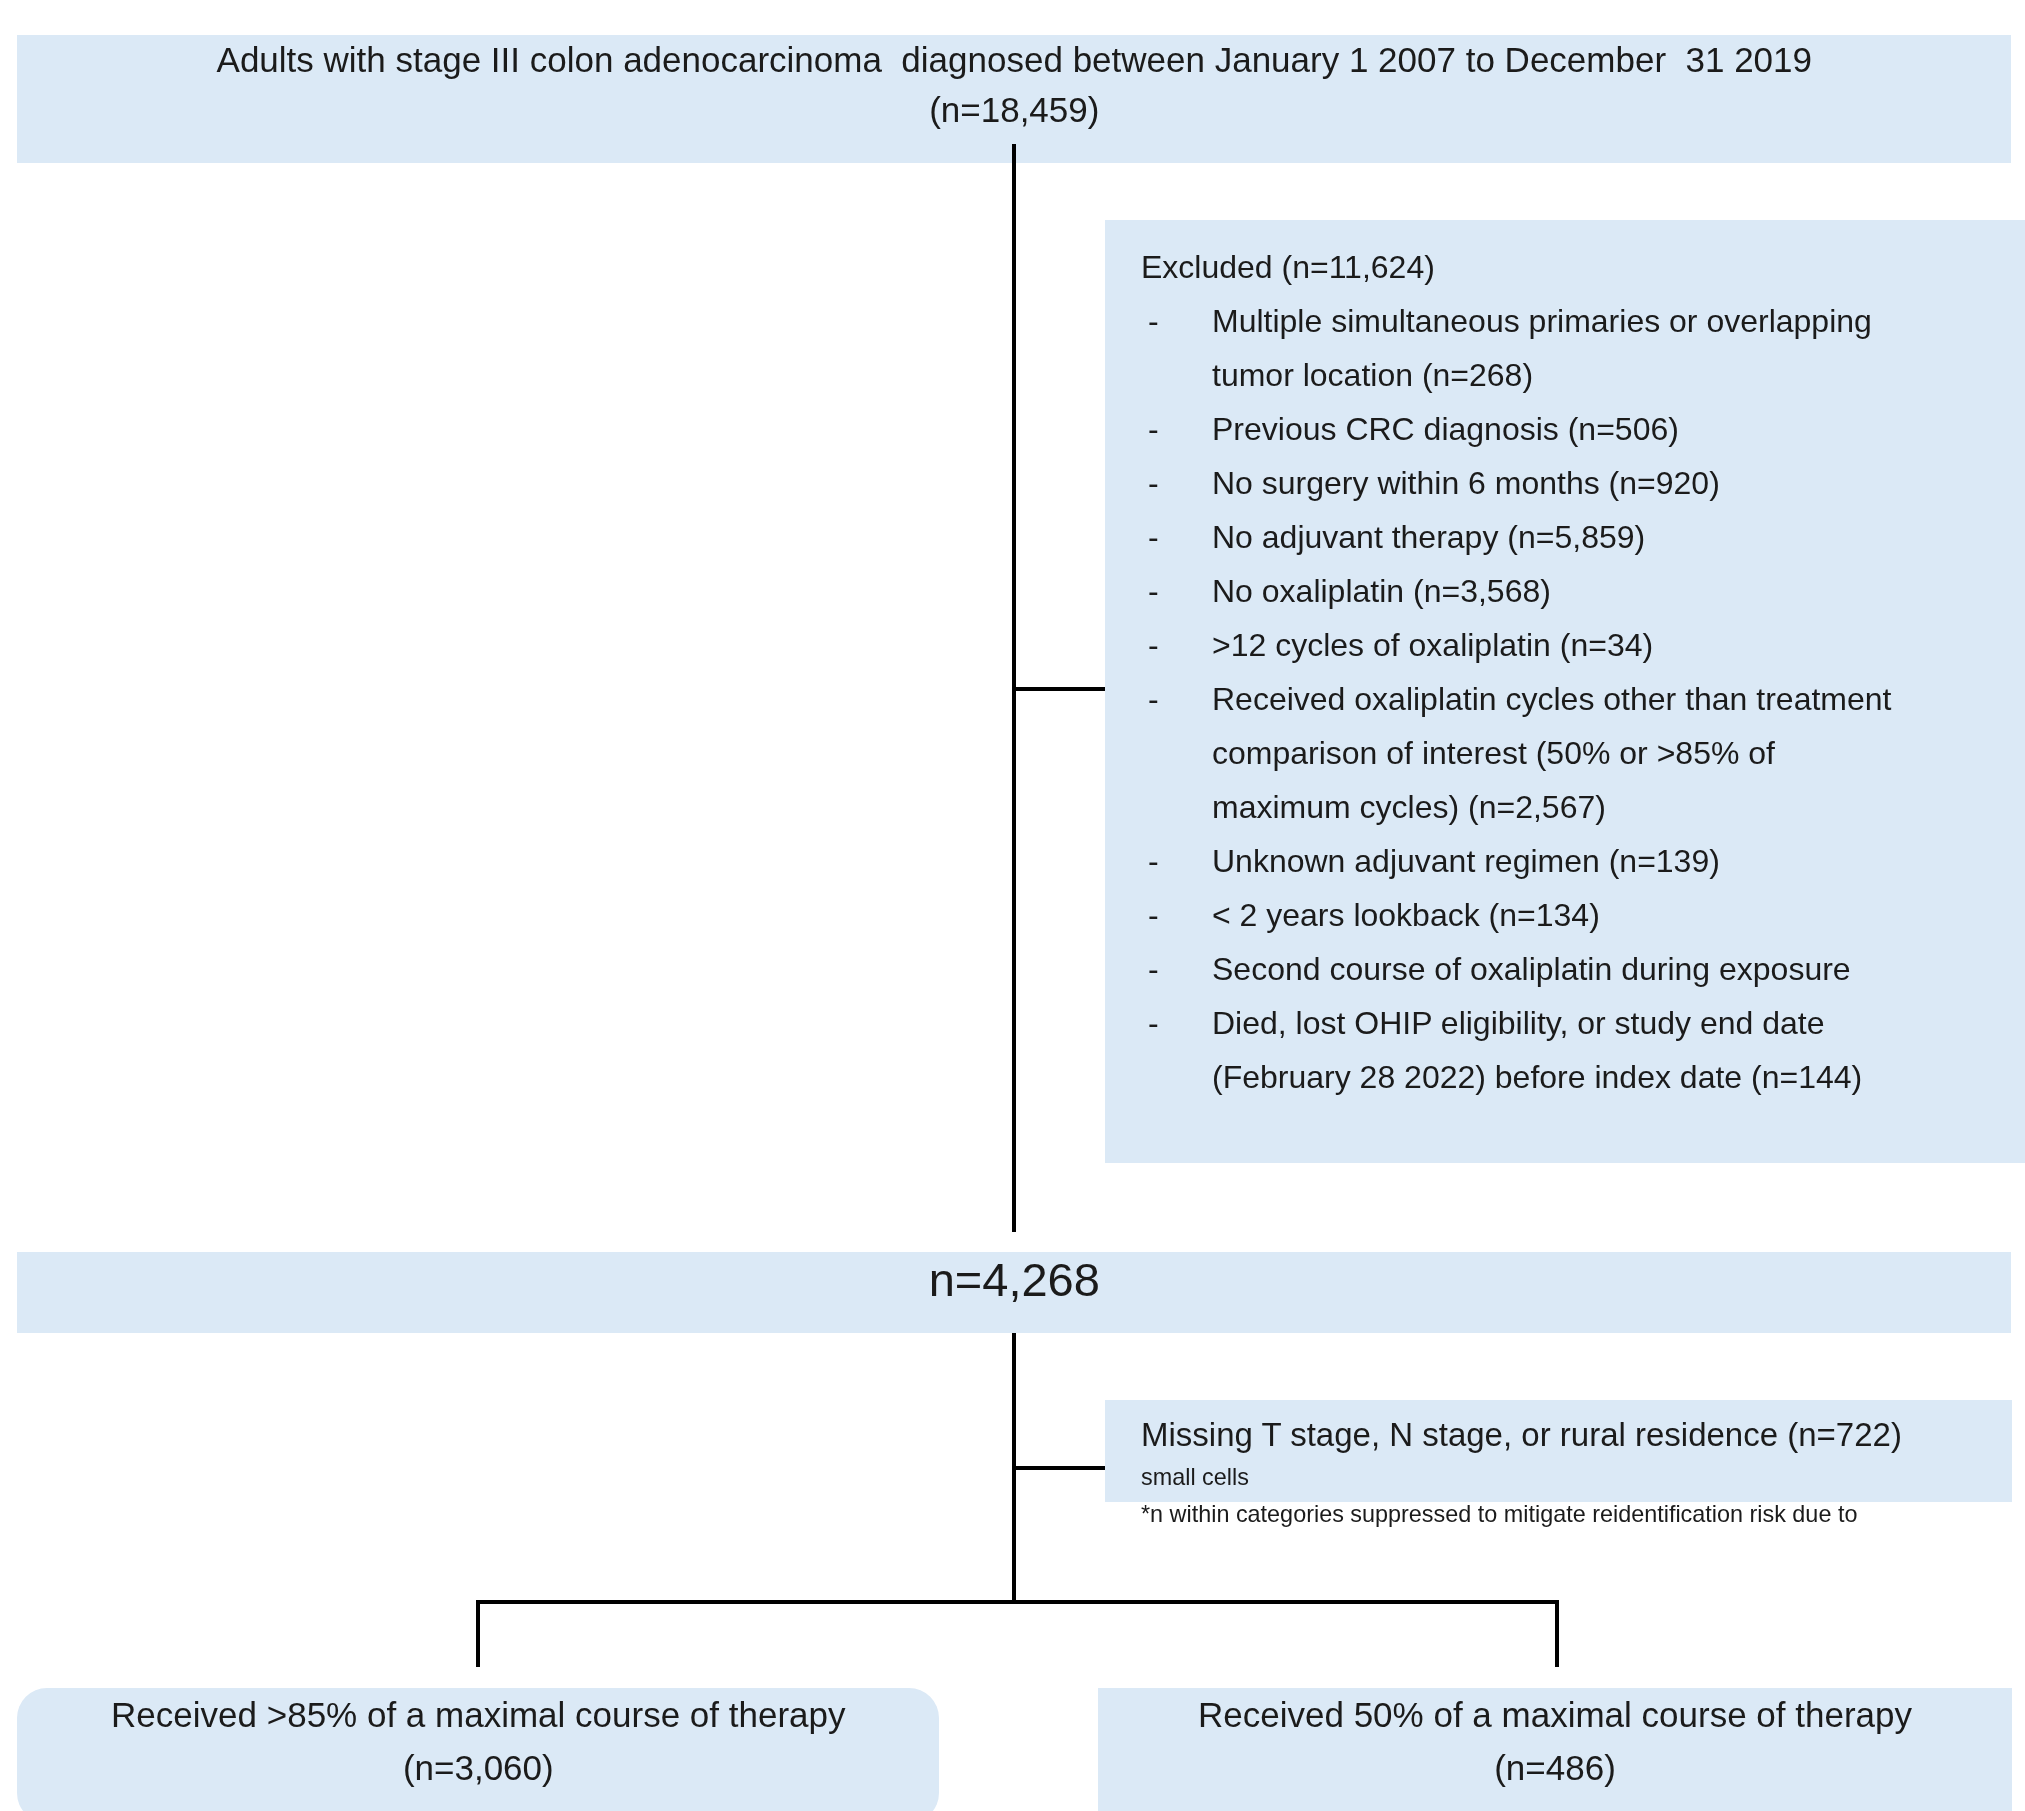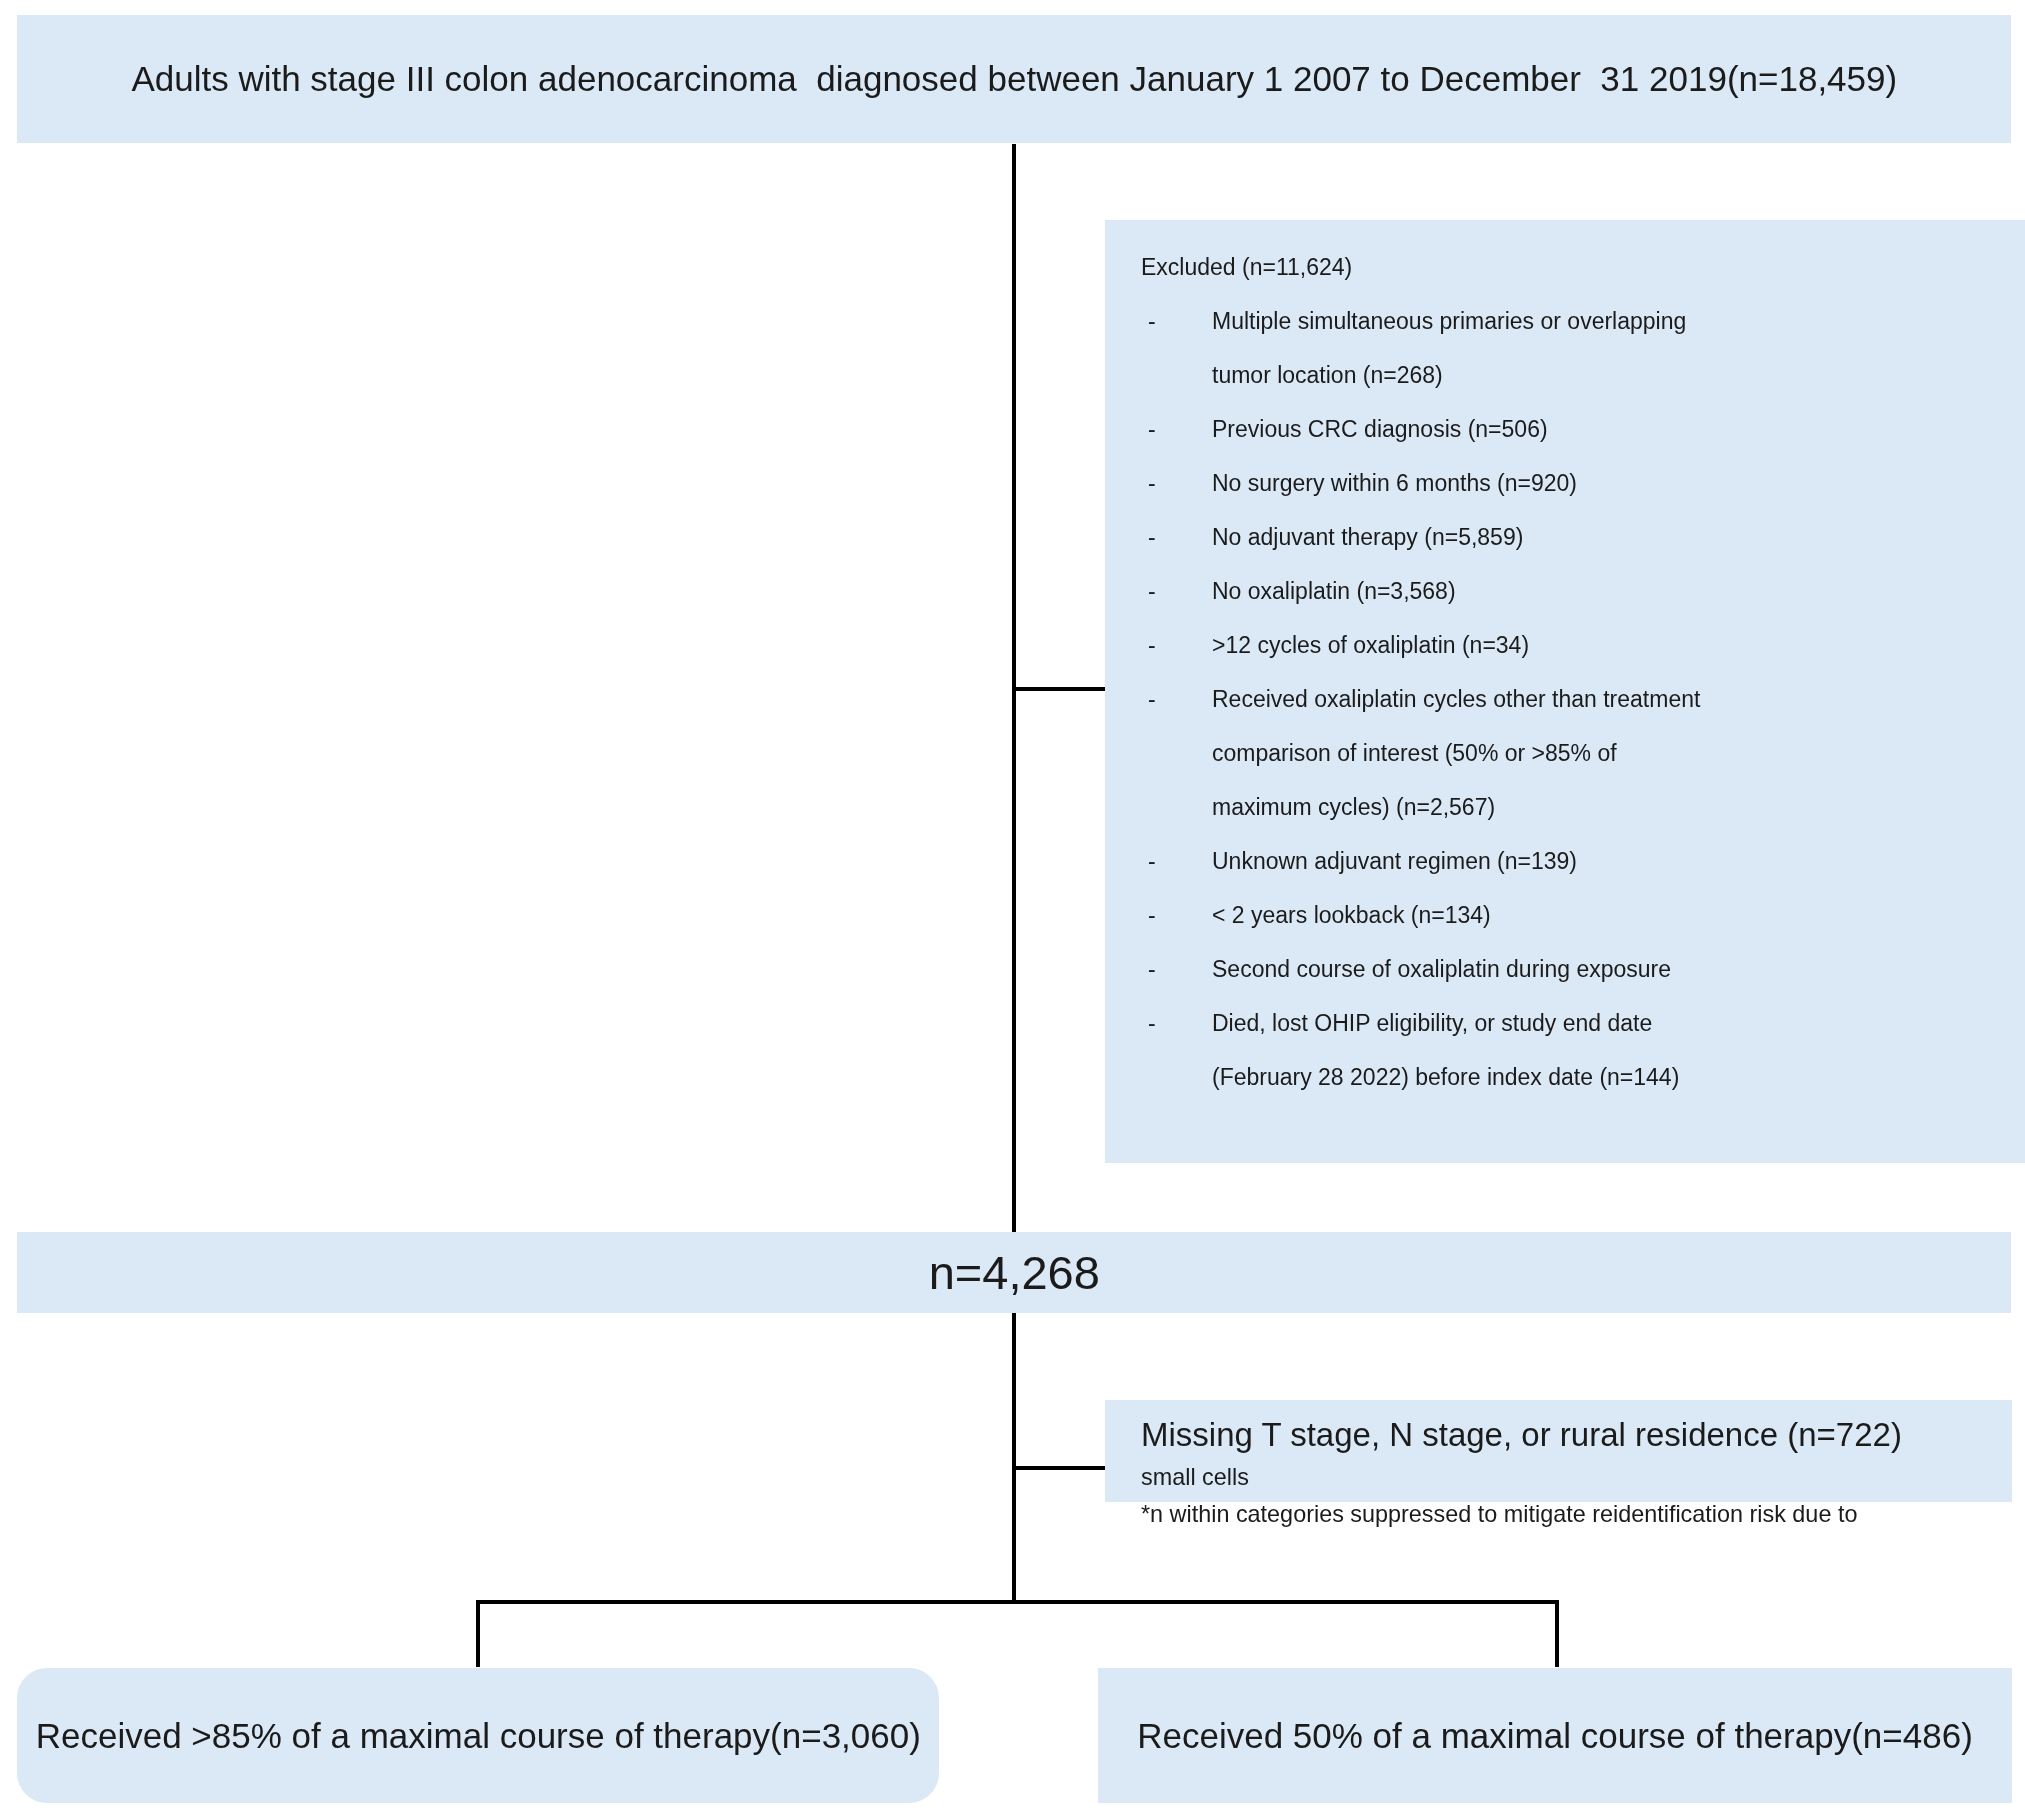--- a/index.html
+++ b/index.html
@@ -12,36 +12,37 @@
     color: #1b1b1b;
     overflow: hidden;
   }
   .box {
     position: absolute;
     background: #dbe9f6;
     box-sizing: border-box;
   }
   .center-stack {
     display: flex;
-    flex-direction: row;
+    flex-direction: column;
     align-items: center;
-    justify-content: center;
+    justify-content: flex-start;
     text-align: center;
+    margin-top: 20px;
   }
   .top-box {
     left: 17.3px; top: 15.3px;
     width: 1994px; height: 128px;
     font-size: 35px; line-height: 50px;
     white-space: pre-wrap;
   }
   .excluded-box {
     left: 1105px; top: 220px;
     width: 921px; height: 943px;
     padding-top: 20.4px;
-    font-size: 23px;
+    font-size: 32px;
   }
   .excl-title {
     padding-left: 36px;
     line-height: 54px;
     white-space: nowrap;
   }
   .excl-line {
     position: relative;
     padding-left: 107px;
     line-height: 54px;

